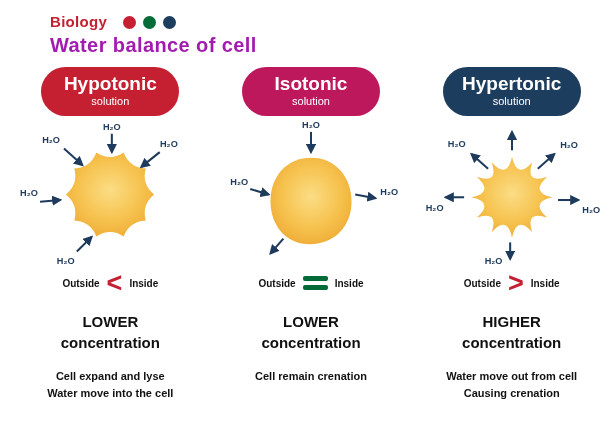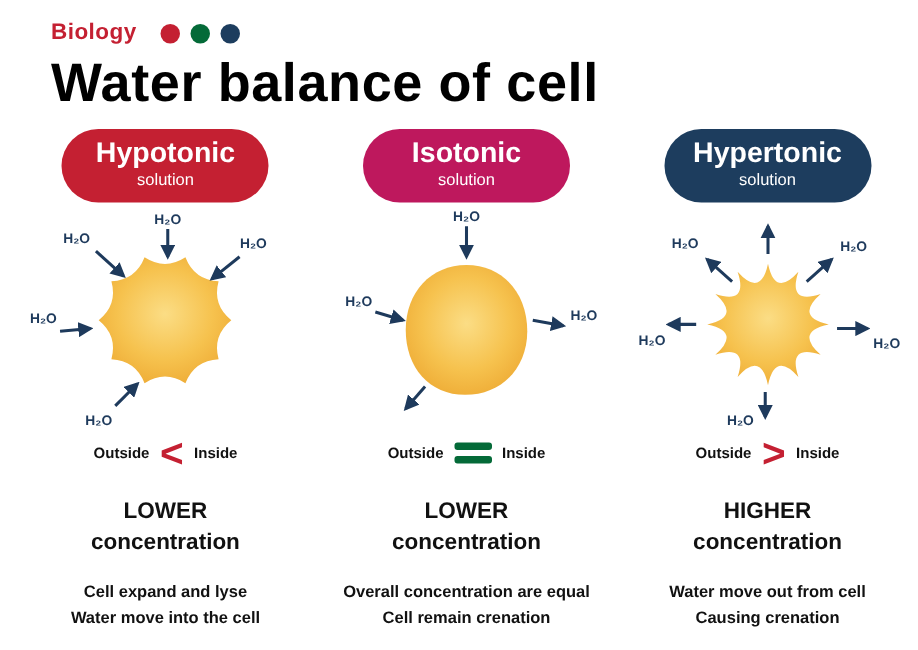--- a/index.html
+++ b/index.html
@@ -2,29 +2,29 @@
 <html><head>
 <meta charset="utf-8">
 <style>
   * { margin:0; padding:0; box-sizing:border-box; }
   html,body { background:#fff; }
   body {
     width:612px; height:433px; overflow:hidden;
     font-family:"Liberation Sans", sans-serif; color:#111;
   }
   .page { position:relative; width:612px; height:433px; background:#fff; }
-  .header { padding:13px 0 0 34px; }
+  .header { padding:13px 0 0 50px; }
   .brand-row { display:flex; align-items:center; }
   .brand { color:#c42032; font-weight:700; font-size:15px; letter-spacing:0.3px; }
   .dots { display:flex; gap:7px; margin-left:16px; margin-top:2px; }
   .dot { width:13px; height:13px; border-radius:50%; }
   .dot-red { background:#c42032; }
   .dot-green { background:#046a38; }
   .dot-navy { background:#1d3d5e; }
-  .title { font-size:36px; font-weight:700; margin-top:4px; letter-spacing:0.4px; color:#000000; }
+  .title { font-size:20px; font-weight:700; margin-top:4px; letter-spacing:0.4px; color:#a21caf; }
 
   .columns { display:flex; margin-top:10px;padding-left:10px; }
   .column { width:204px; display:flex; flex-direction:column; align-items:center; }
 
   .badge { width:138px; padding:7px 4px 8px 4px; border-radius:28px; text-align:center; color:#fff; }
   .badge-hypotonic { background:#c42032; }
   .badge-isotonic  { background:#be185d; }
   .badge-hypertonic{ background:#1d3d5e; }
   .badge-title { font-size:19px; font-weight:700; line-height:1.1; }
   .badge-sub   { font-size:11px; font-weight:400; line-height:1.2; }
@@ -143,21 +143,20 @@
           <span class="bar"></span>
           <span class="bar"></span>
         </span>
         <span>Inside</span>
       </div>
       <div class="conc">
         <div>LOWER</div>
         <div>concentration</div>
       </div>
       <div class="desc">
-        <div>Overall concentration are equal</div>
         <div>Cell remain crenation</div>
       </div>
     </div>
 
     <div class="column">
       <div class="badge badge-hypertonic">
         <div class="badge-title">Hypertonic</div>
         <div class="badge-sub">solution</div>
       </div>
 

